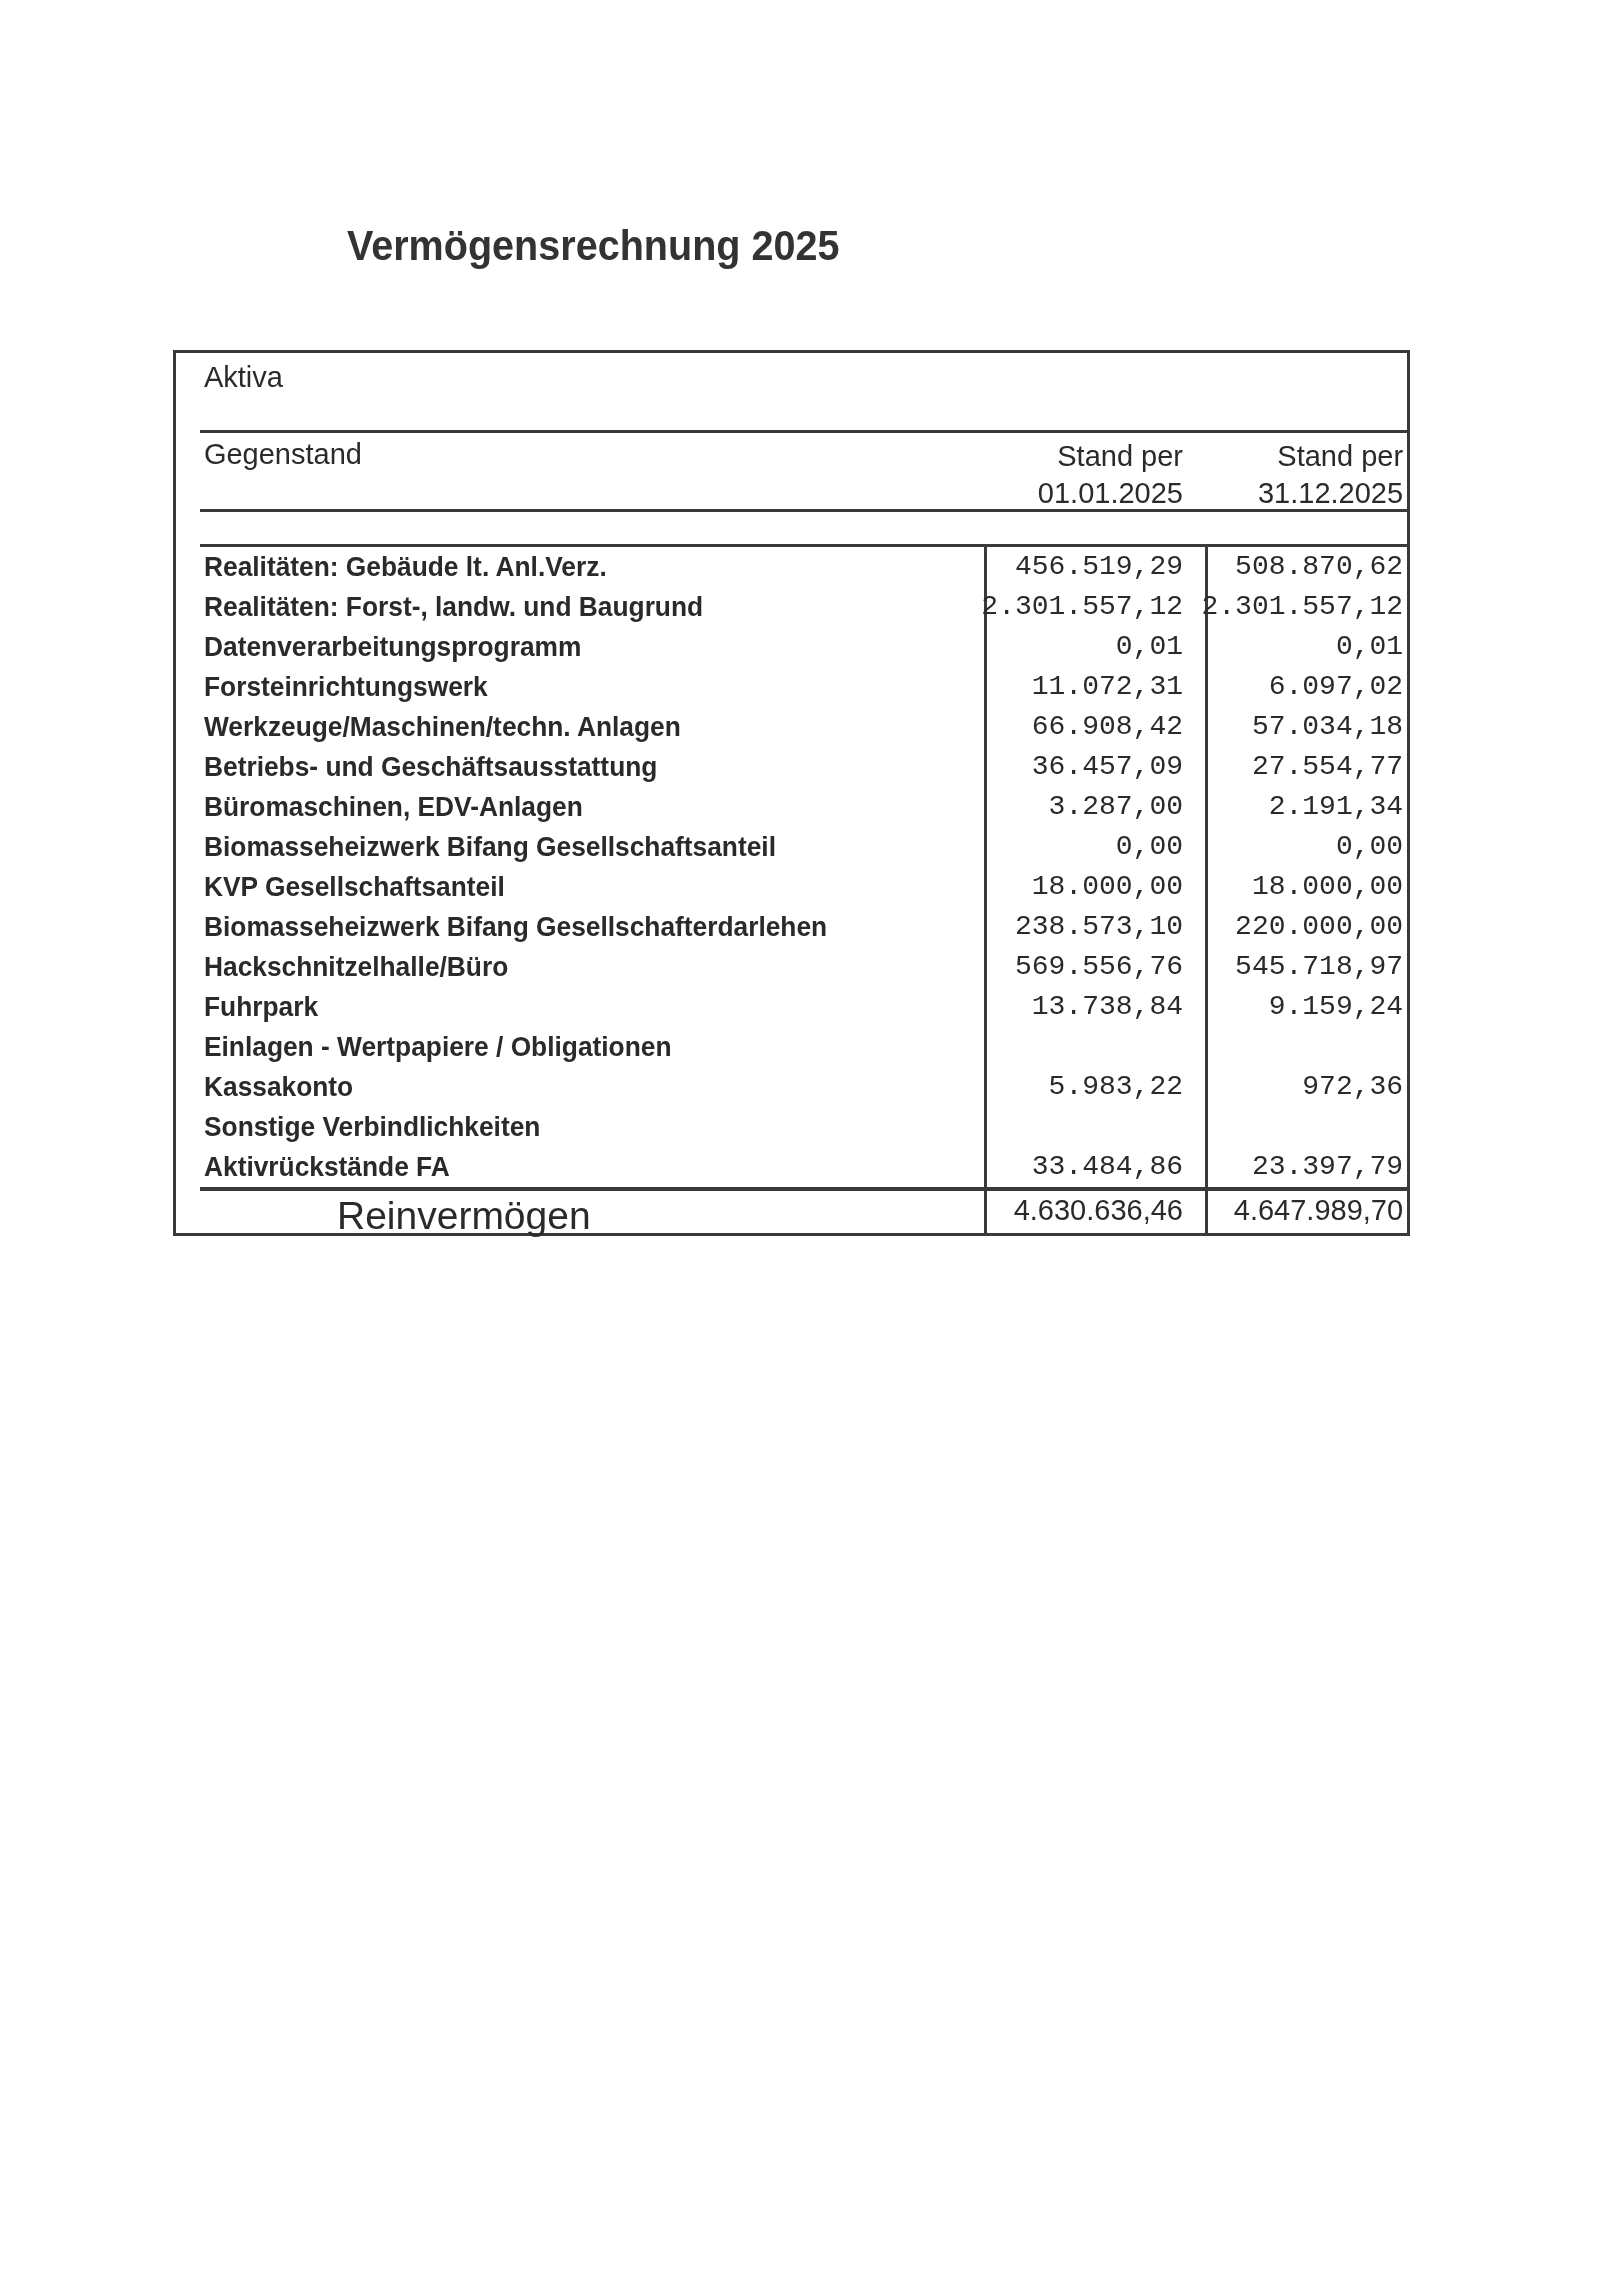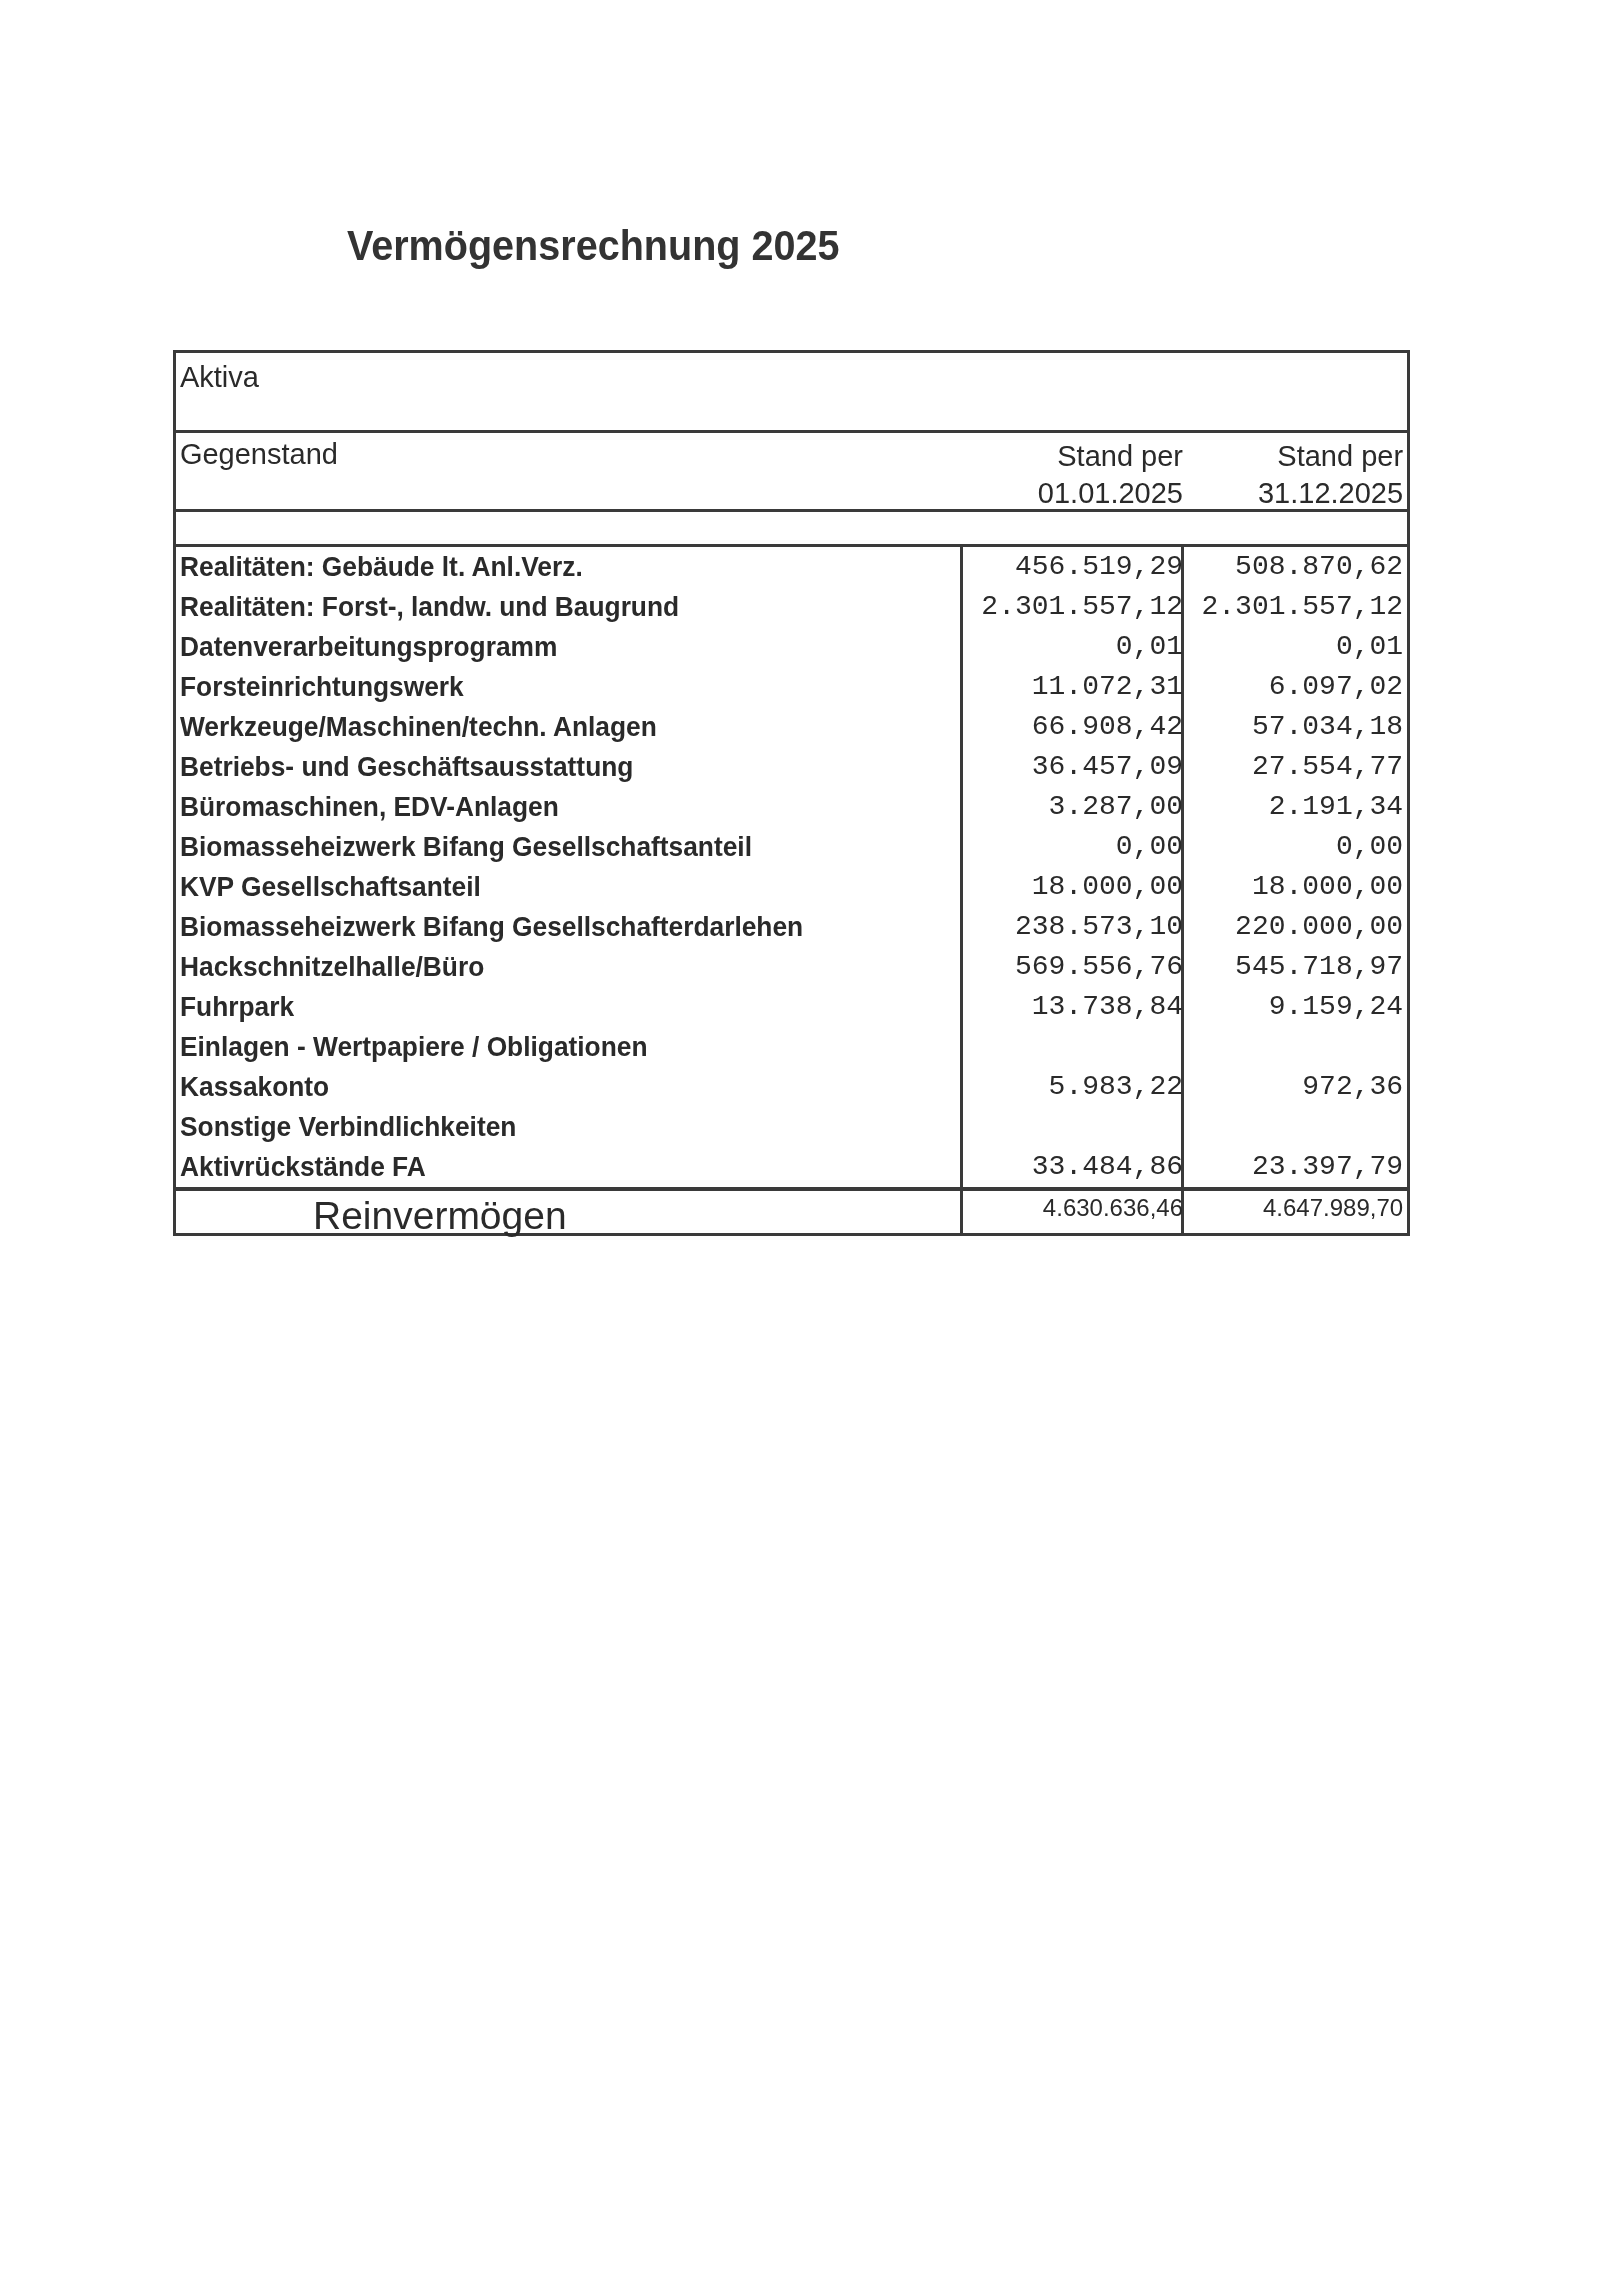--- a/index.html
+++ b/index.html
@@ -7,21 +7,21 @@
     width: 1623px; height: 2295px; background: #ffffff; position: relative;
     font-family: "Liberation Sans", sans-serif; color: #2a2a2a; overflow: hidden;
   }
   .title {
     position: absolute; left: 347px; top: 221px;
     font-size: 43px; font-weight: bold; letter-spacing: 0px; color: #333333;
     transform: scaleX(0.92); transform-origin: left top;
   }
   .sheet {
     position: absolute; left: 173px; top: 350px; width: 1237px;
-    border: 3.9px solid #3a3a3a; box-sizing: border-box;
+    border: 3.9px solid #3a3a3a; box-sizing: border-box; padding-left: 24px;
   }
   .band { position: relative; border-bottom: 3.9px solid #3a3a3a; box-sizing: border-box; }
   .band-aktiva { height: 80px; }
   .band-aktiva .lbl { position: absolute; left: 3.9px; top: 7.9px; font-size: 29px; }
   .band-head { height: 79px; text-decoration: underline; }
   .band-head .lbl { position: absolute; left: 3.9px; top: 5.2px; font-size: 29px; }
   .band-head .col {
     position: absolute; top: 5.2px; text-align: right; font-size: 29px; line-height: 37px;
   }
   .band-head .col1 { right: 224px; }
@@ -40,21 +40,21 @@
   .row .v2 { right: 3.9px; }
   .vline {
     position: absolute; top: 0; bottom: 0; width: 2.6px; background: #3a3a3a;
   }
   .vline.a { left: 784px; }
   .vline.b { left: 1005px; }
   .total {
     position: relative; height: 42px; border-top: 4.6px solid #3a3a3a; box-sizing: content-box;
   }
   .total .name { position: absolute; left: 137px; top: 2.6px; font-size: 39px; }
-  .total .v1, .total .v2 { position: absolute; top: 2.6px; font-size: 24px; text-align: right; }
+  .total .v1, .total .v2 { position: absolute; top: 2.6px; font-size: 29px; text-align: right; }
   .total .v1 { right: 224px; }
   .total .v2 { right: 3.9px; }
 </style>
 </head>
 <body>
 
 <div class="title">Vermögensrechnung 2025</div>
 
 <div class="sheet">
   <div class="band band-aktiva">

